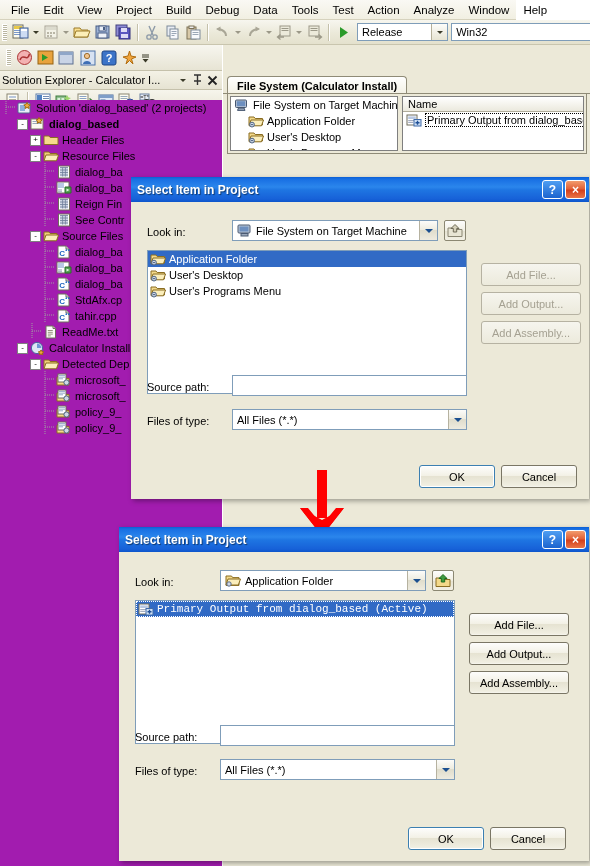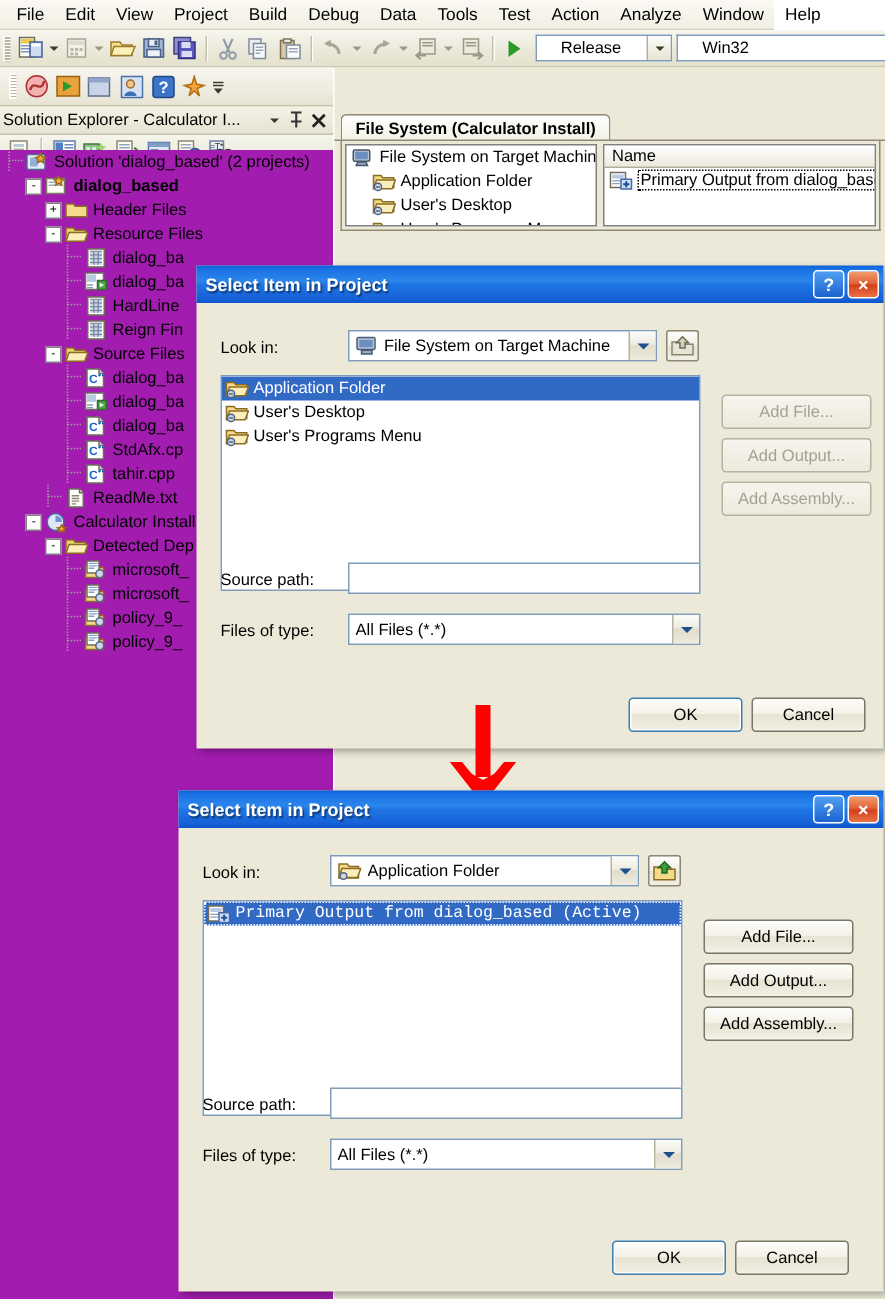--- a/index.html
+++ b/index.html
@@ -30,21 +30,21 @@
   }
   .grip{width:4px;height:17px;margin:0 3px 0 2px;
     background:repeating-linear-gradient(to bottom,#ffffff 0 1px,#b9b5a0 1px 2px);
     border-left:1px solid #ffffff;}
   .tb-btn{width:21px;height:21px;display:flex;align-items:center;justify-content:center;position:relative;}
   .tb-sep{width:1px;height:17px;background:#c4c0aa;border-right:1px solid #ffffff;margin:0 3px;}
   .tb-arrow{width:10px;height:21px;display:flex;align-items:center;justify-content:center;}
   .caret{width:0;height:0;border-left:3px solid transparent;border-right:3px solid transparent;border-top:3px solid #3a3a28;}
   .combo-tb{
     height:18px;background:#fff;border:1px solid #7f9db9;
-    display:flex;align-items:center;font-size:11px;box-sizing:border-box;padding-left:16px;margin-left:3px;
+    display:flex;align-items:center;font-size:11px;box-sizing:border-box;padding-left:4px;margin-left:3px;
   }
   .combo-tb .cbtxt{flex:1;}
   .combo-tb .cbbtn{width:15px;height:16px;background:linear-gradient(to bottom,#fdfdfb,#e7e4d3);
     border-left:1px solid #b5b09a;display:flex;align-items:center;justify-content:center;}
 
   
   #solexp{left:0;top:45px;width:222px;height:821px;background:#ece9d8;
     border-right:1px solid #b4b0a0;box-sizing:border-box;}
   #solexp-title{
     position:absolute;left:0;top:26px;width:222px;height:19px;
@@ -511,34 +511,34 @@
         <span class="tspace" style="width: 43px;"></span>
         <span class="tspace" style="width: 13px;"><svg width="13" height="16" viewBox="0 0 13 16">
             <path d="M2 0 V16" stroke="#a0a0a0" stroke-width="1" stroke-dasharray="1 1"></path>
             <path d="M2 8 H11" stroke="#a0a0a0" stroke-width="1" stroke-dasharray="1 1"></path>
           </svg></span>
         <span class="tico"><svg width="16" height="14" viewBox="0 0 16 14">
             <rect x="2.5" y="1" width="11" height="12" fill="#ffffff" stroke="#6f6c5c"></rect>
             <rect x="4" y="2.5" width="8" height="9" fill="#cfd6e4"></rect>
             <path d="M4 2.5 h8 M4 5 h8 M4 7.5 h8 M4 10 h8 M6.6 2.5 v9 M9.4 2.5 v9" stroke="#6f7d99" stroke-width="0.8"></path>
           </svg></span>
-        <span class="tlabel">HardLine</span>
+        <span class="tlabel">Reign Fin</span>
       </div>
       <div class="trow">
         <span class="tspace" style="width: 43px;"></span>
         <span class="tspace" style="width: 13px;"><svg width="13" height="16" viewBox="0 0 13 16">
             <path d="M2 0 V16" stroke="#a0a0a0" stroke-width="1" stroke-dasharray="1 1"></path>
             <path d="M2 8 H11" stroke="#a0a0a0" stroke-width="1" stroke-dasharray="1 1"></path>
           </svg></span>
         <span class="tico"><svg width="16" height="14" viewBox="0 0 16 14">
             <rect x="2.5" y="1" width="11" height="12" fill="#ffffff" stroke="#6f6c5c"></rect>
             <rect x="4" y="2.5" width="8" height="9" fill="#cfd6e4"></rect>
             <path d="M4 2.5 h8 M4 5 h8 M4 7.5 h8 M4 10 h8 M6.6 2.5 v9 M9.4 2.5 v9" stroke="#6f7d99" stroke-width="0.8"></path>
           </svg></span>
-        <span class="tlabel">Reign Fin</span>
+        <span class="tlabel">See Contr</span>
       </div>
       <div class="trow">
         <span class="tspace" style="width: 30px;"></span>
         <span class="tex">-</span>
         <span class="tico"><svg width="16" height="14" viewBox="0 0 16 14">
             <path d="M1 3 h5 l1.2 1.5 H14 v6.5 H1 z" fill="#f0cf78" stroke="#8a6d23"></path>
             <path d="M3 6 H15.6 l-2.2 5.8 H1 z" fill="#fbeebb" stroke="#8a6d23"></path>
           </svg></span>
         <span class="tlabel">Source Files</span>
       </div>

